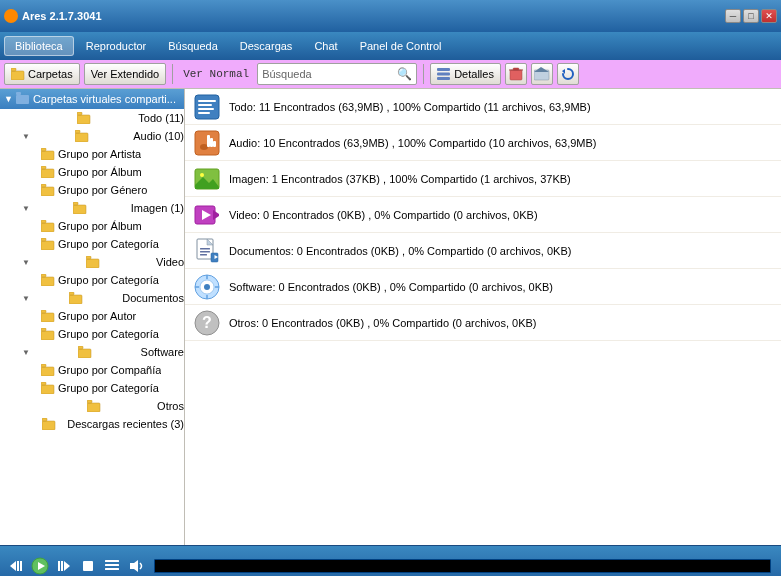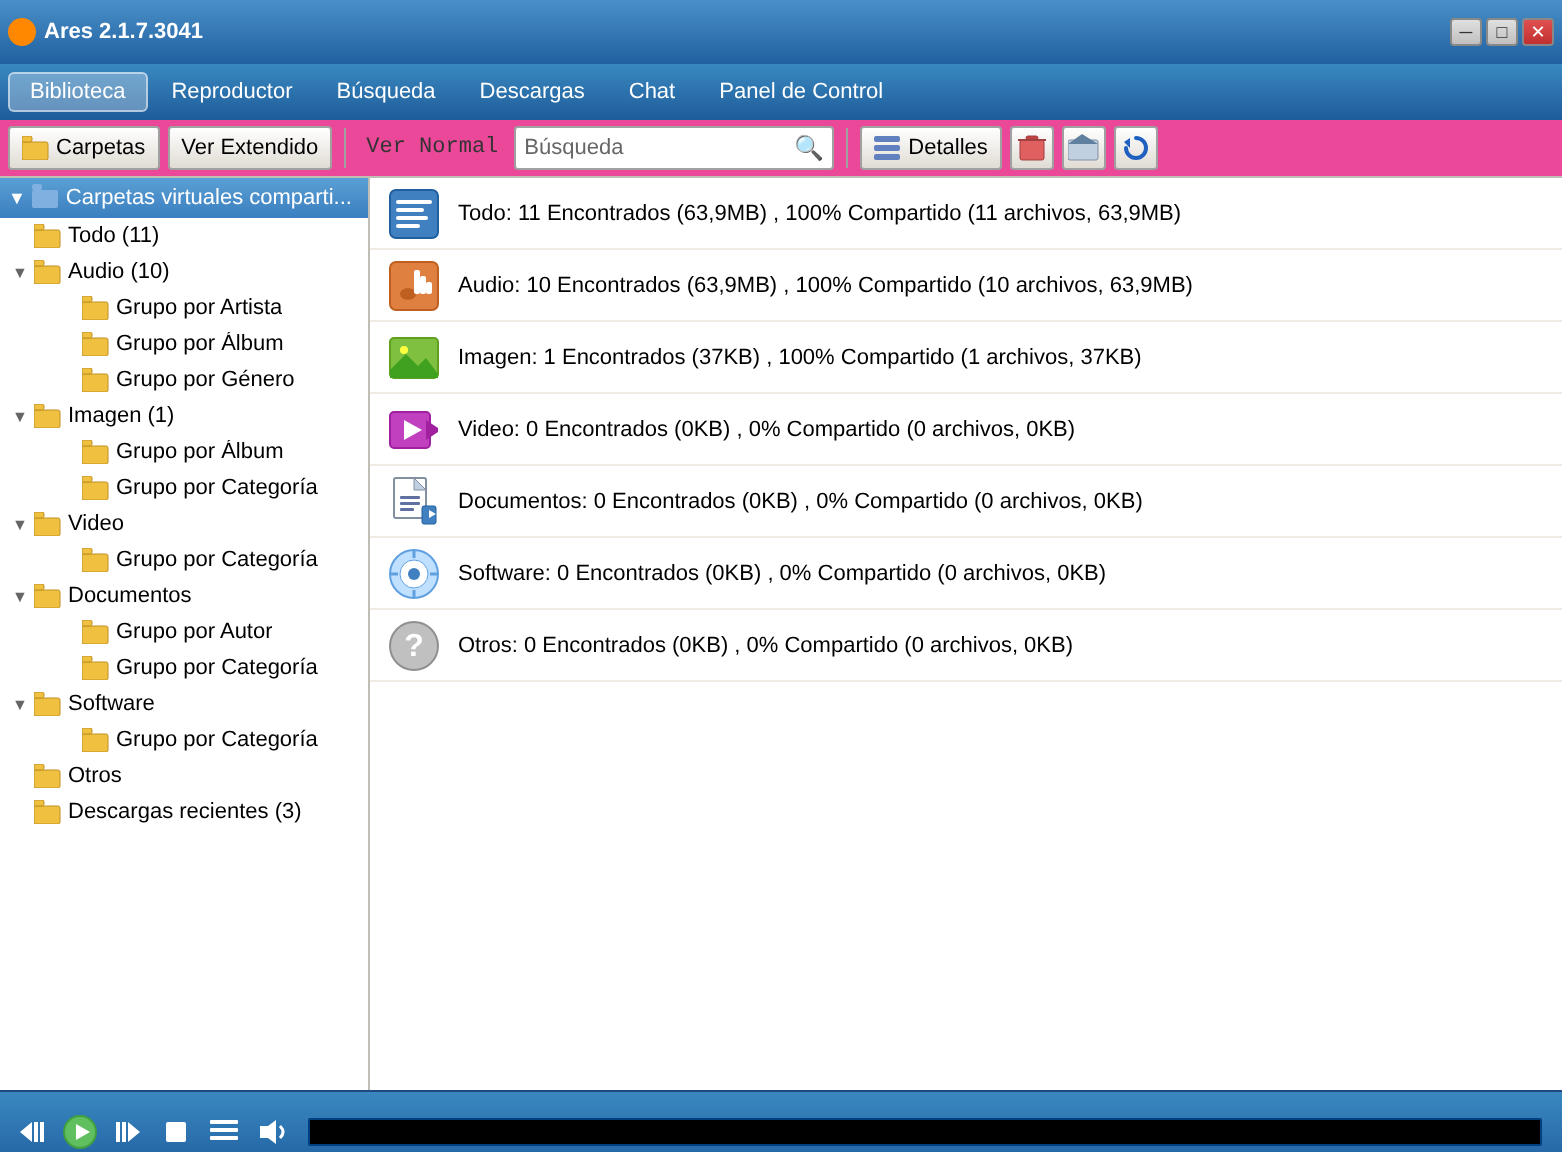--- a/index.html
+++ b/index.html
@@ -79,21 +79,21 @@
     .menu-item:hover, .menu-item.active {
       background: rgba(255,255,255,0.2);
     }
     .menu-item.active {
       background: rgba(255,255,255,0.3);
       border: 1px solid rgba(255,255,255,0.5);
     }
 
     
     #toolbar {
-      background: #ec4899;
+      background: #f0abfc;
       border-bottom: 1px solid #c0bdb5;
       height: 29px;
       display: flex;
       align-items: center;
       padding: 2px 4px;
       gap: 4px;
     }
     .toolbar-btn {
       display: flex;
       align-items: center;
@@ -177,21 +177,21 @@
     .folder-icon {
       width: 16px;
       height: 14px;
       margin-right: 2px;
       flex-shrink: 0;
       display: inline-flex;
       align-items: center;
       justify-content: center;
     }
     .tree-label { font-size: 11px; overflow: hidden; text-overflow: ellipsis; }
-    .indent-1 { padding-left: 4px; }
+    .indent-1 { padding-left: 20px; justify-content: space-between; }
     .indent-2 { padding-left: 28px; align-items: center; }
 
     
     .virtual-folder-header {
       background: linear-gradient(to bottom, #5a9fd4, #3a7fc0);
       color: white;
       padding: 2px 4px;
       font-size: 11px;
       display: flex;
       align-items: center;
@@ -476,20 +476,30 @@
 
     <div class="tree-item indent-1">
       <span class="expand-icon" style="font-size:8px;">▼</span>
       <span class="folder-icon">
         <svg width="14" height="12" viewBox="0 0 14 12">
             <rect x="0" y="3" width="13" height="9" rx="1" fill="#f0c040" stroke="#c09020" stroke-width="0.5"></rect>
             <rect x="0" y="0" width="5" height="3" rx="1" fill="#f0c040" stroke="#c09020" stroke-width="0.5"></rect>
           </svg>
       </span>
       <span class="tree-label">Software</span>
+    </div>
+    <div class="tree-item indent-2">
+      <span class="expand-icon"></span>
+      <span class="folder-icon">
+        <svg width="14" height="12" viewBox="0 0 14 12">
+            <rect x="0" y="3" width="13" height="9" rx="1" fill="#f0c040" stroke="#c09020" stroke-width="0.5"></rect>
+            <rect x="0" y="0" width="5" height="3" rx="1" fill="#f0c040" stroke="#c09020" stroke-width="0.5"></rect>
+          </svg>
+      </span>
+      <span class="tree-label">Grupo por Compañía</span>
     </div>
     <div class="tree-item indent-2">
       <span class="expand-icon"></span>
       <span class="folder-icon">
         <svg width="14" height="12" viewBox="0 0 14 12">
             <rect x="0" y="3" width="13" height="9" rx="1" fill="#f0c040" stroke="#c09020" stroke-width="0.5"></rect>
             <rect x="0" y="0" width="5" height="3" rx="1" fill="#f0c040" stroke="#c09020" stroke-width="0.5"></rect>
           </svg>
       </span>
       <span class="tree-label">Grupo por Categoría</span>

